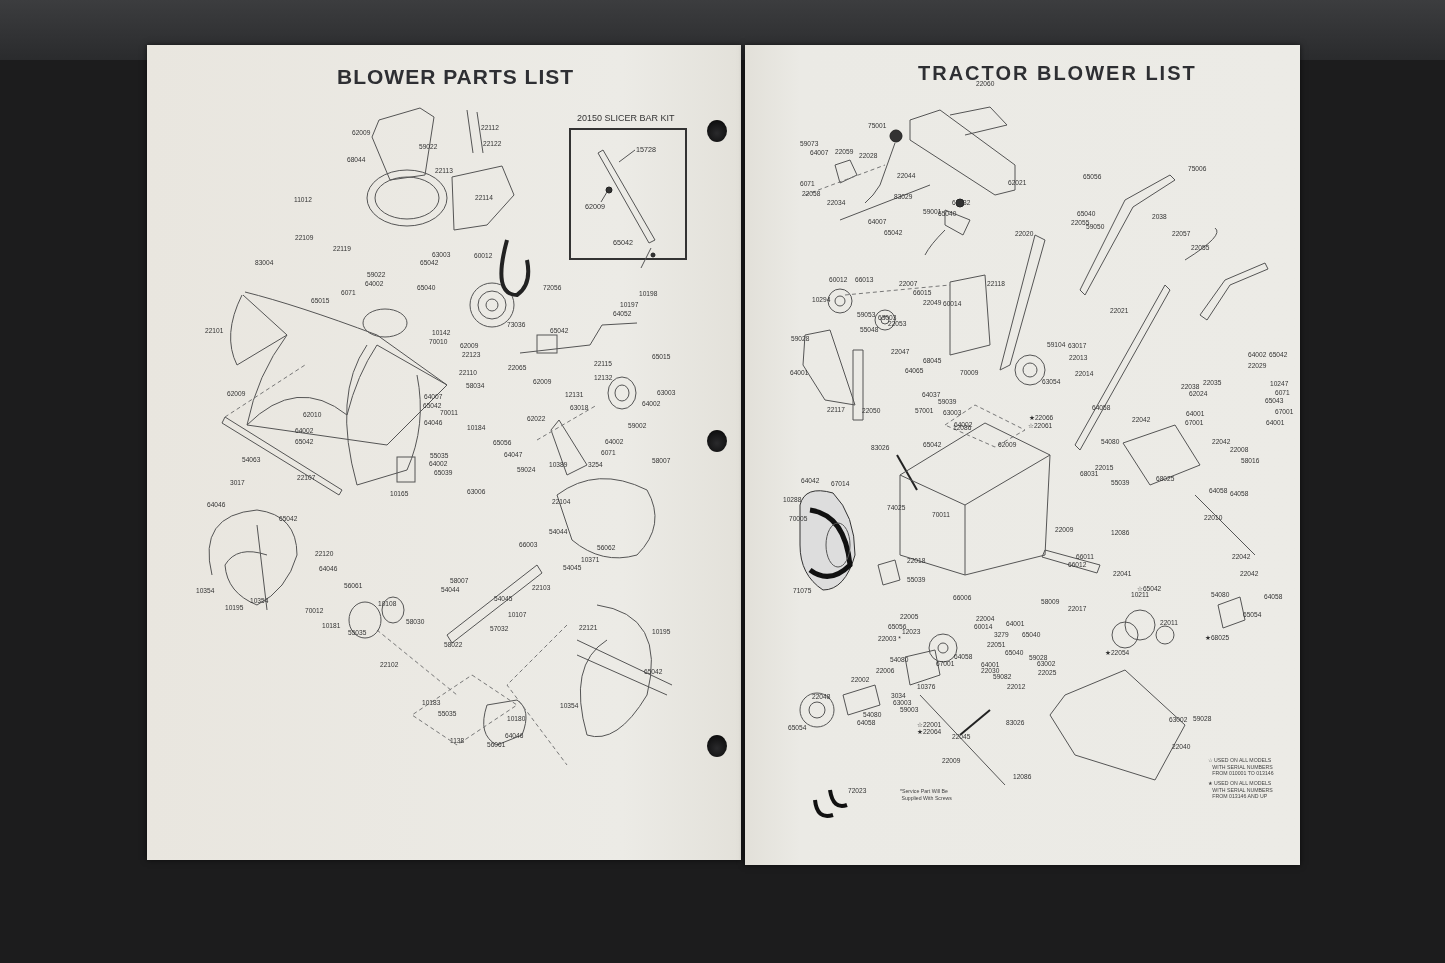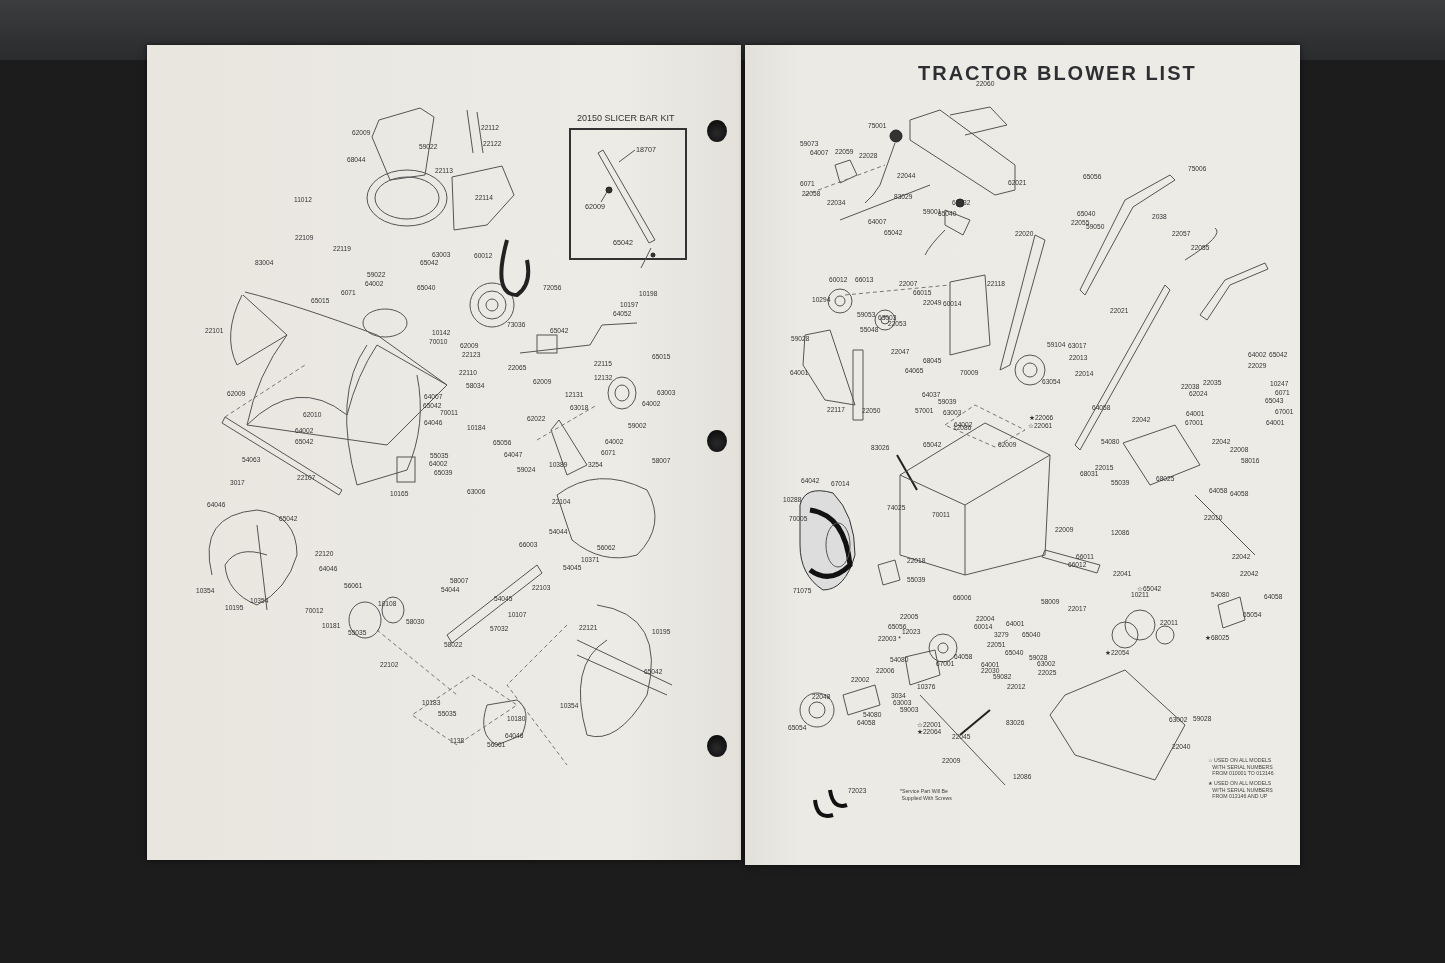--- a/index.html
+++ b/index.html
@@ -22,32 +22,33 @@
   .draw .dash{stroke-dasharray:4 3;stroke:#777;}
   .draw .solid{fill:#333;stroke:#222;}
   .draw .thick{stroke:#222;stroke-width:4;}
 </style>
 </head>
 <body>
 
 <div class="bg-top"></div>
 
 <div class="page" id="page-left">
+  <div class="title" id="blower-title">BLOWER PARTS LIST</div>
 
   <div class="kit-title">20150 SLICER BAR KIT</div>
   <div class="kit-box">
     <svg class="draw" width="114" height="128">
       <path d="M32 20 L84 110 L78 113 L27 23 Z"></path>
       <circle cx="38" cy="60" r="3" class="solid"></circle>
       <circle cx="82" cy="125" r="2" class="solid"></circle>
       <line x1="48" y1="32" x2="64" y2="20"></line>
       <line x1="36" y1="62" x2="30" y2="72"></line>
       <line x1="80" y1="118" x2="70" y2="138"></line>
     </svg>
-    <span class="lbl big" style="left:65px;top:16px;">18707</span>
+    <span class="lbl big" style="left:65px;top:16px;">15728</span>
     <span class="lbl big" style="left:14px;top:73px;">62009</span>
     <span class="lbl big" style="left:42px;top:109px;">65042</span>
   </div>
 
   <svg class="draw" width="594" height="815">
 
     <path d="M232 75 L273 63 L287 72 L278 130 L243 135 L225 92 Z"></path>
     <ellipse cx="260" cy="153" rx="40" ry="28"></ellipse>
     <ellipse cx="260" cy="153" rx="32" ry="21"></ellipse>
 

